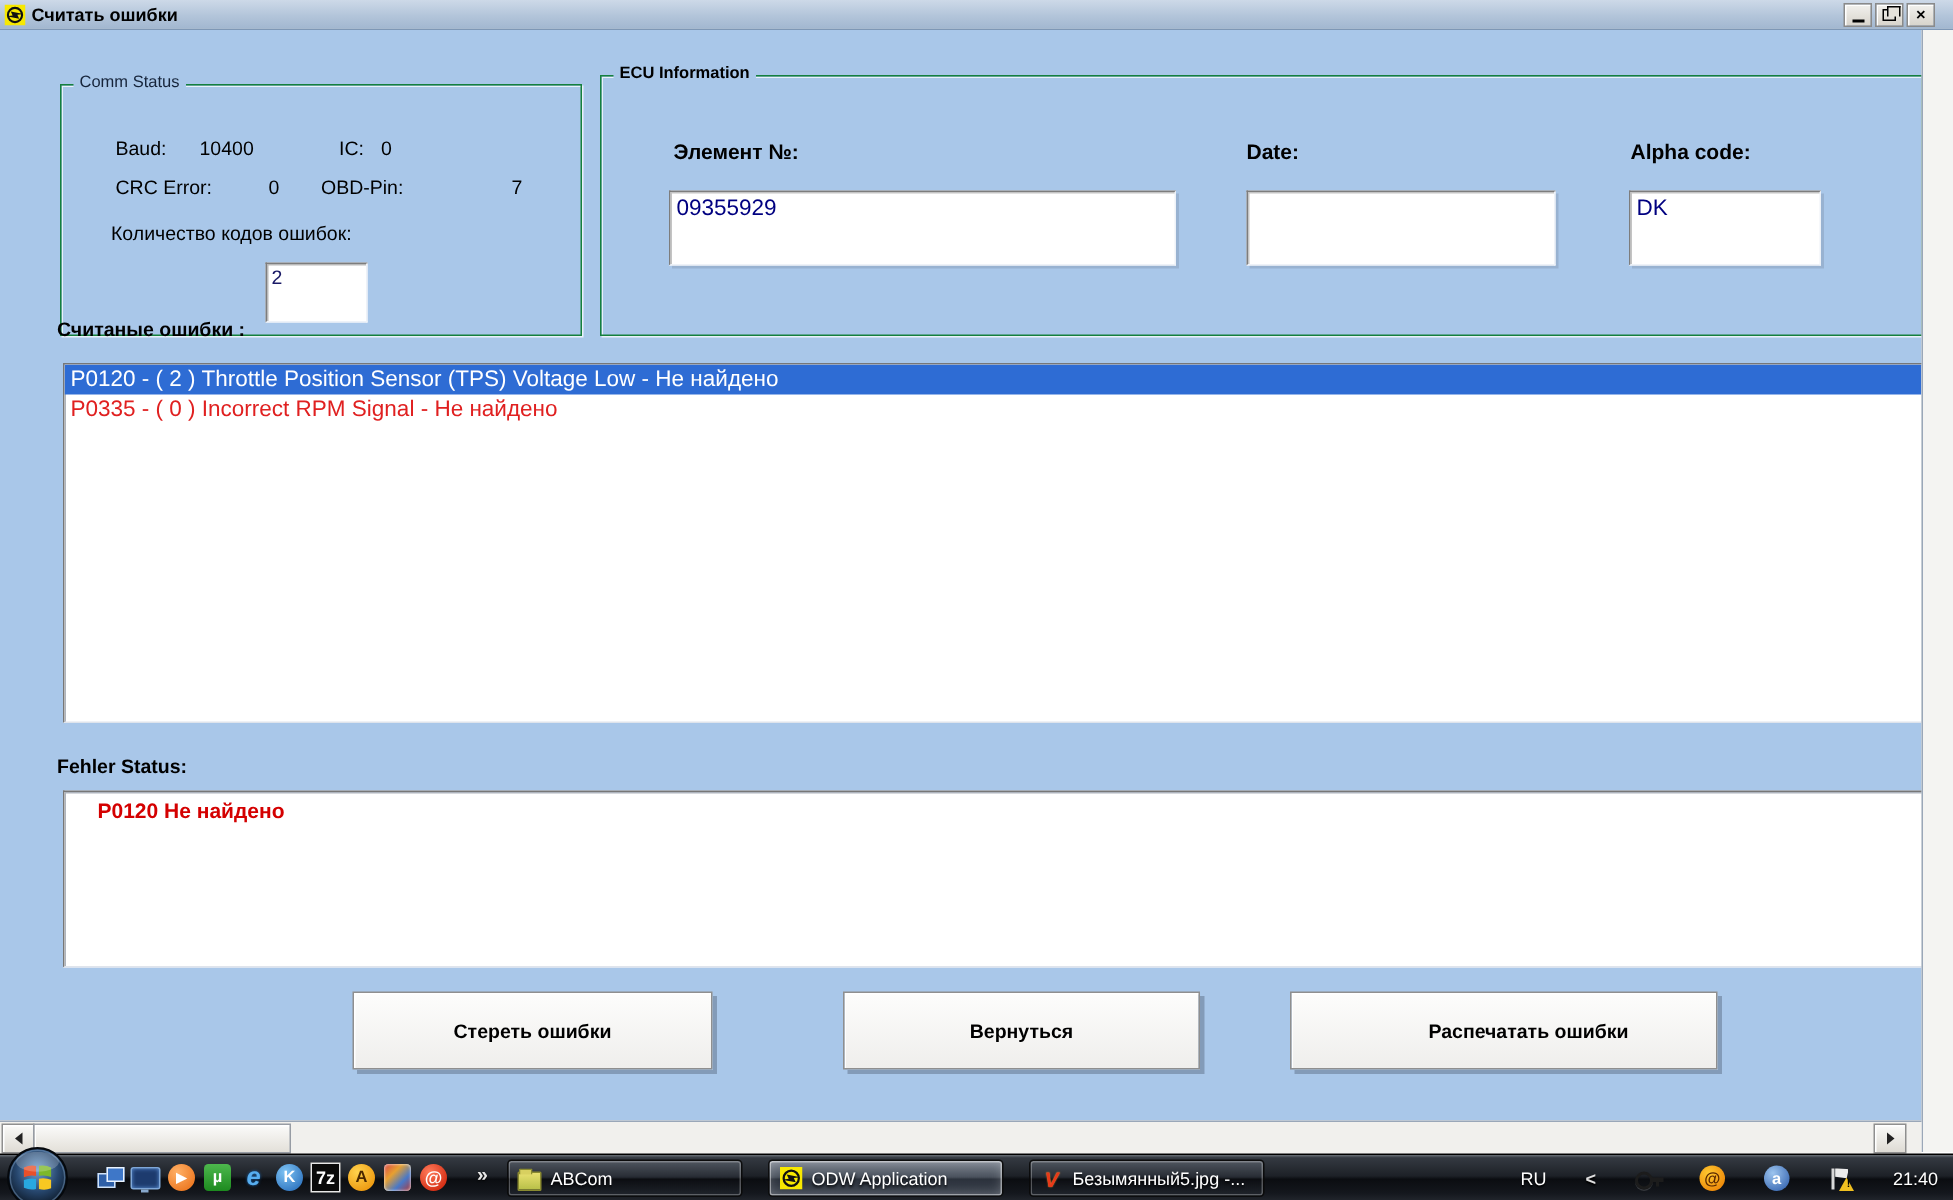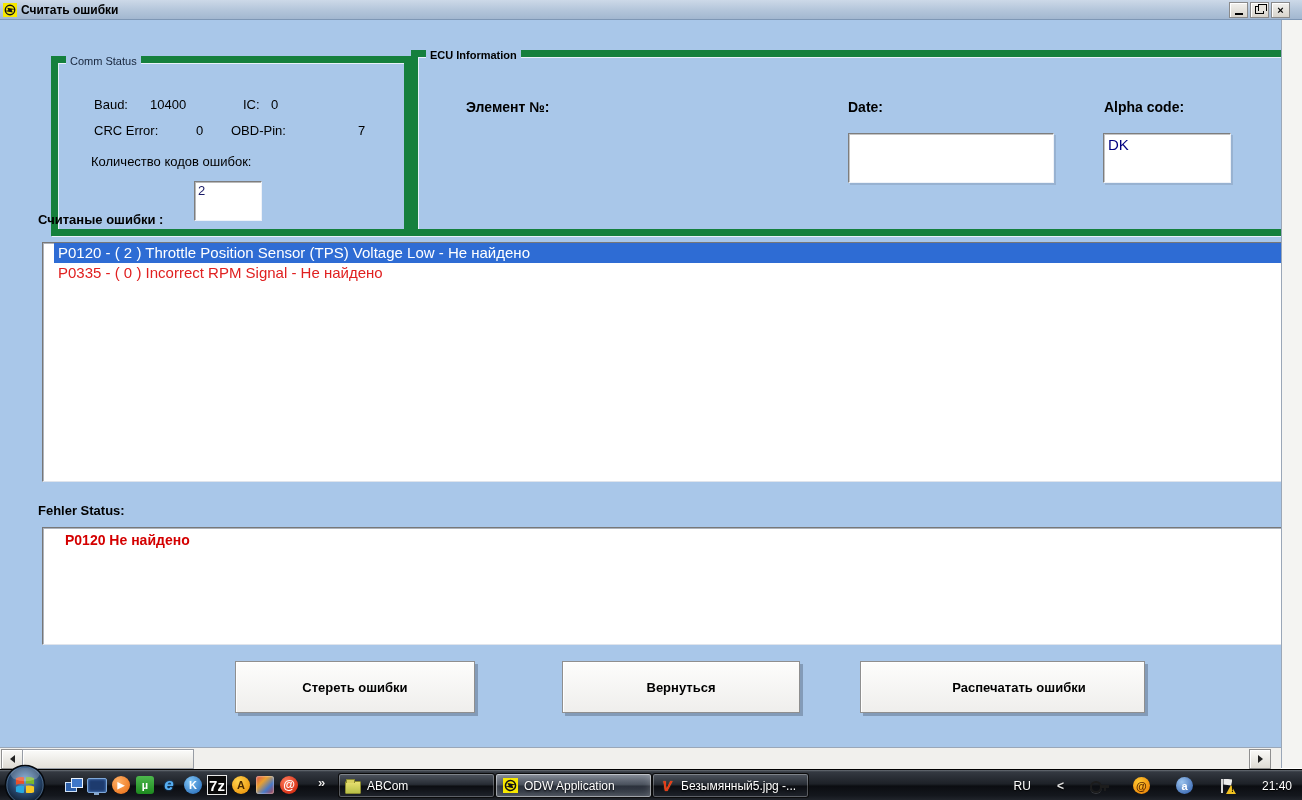--- a/index.html
+++ b/index.html
@@ -21,22 +21,22 @@
     display:flex;align-items:center;justify-content:center;position:relative;}
   .glyph-min{width:8px;height:2px;background:#000;margin-top:8px;}
   .glyph-restore{width:7px;height:6px;border:1px solid #000;position:relative;background:transparent;}
   .glyph-restore:before{content:"";position:absolute;left:2px;top:-3px;width:7px;height:6px;
     border:1px solid #000;border-bottom:none;background:#e6e3dc;}
   .glyph-close{font-size:11px;font-weight:bold;color:#000;line-height:1;}
 
   .client{position:absolute;left:0;top:20px;width:1281px;height:727px;background:#a9c7e9;}
 
   
-  .groupbox{position:absolute;border:7px solid #15803d;
-    box-shadow:inset 1px 1px 0 rgba(255,255,255,.75),1px 1px 0 rgba(255,255,255,.75);margin-left:11px;}
+  .groupbox{position:absolute;border:1px solid #15803d;
+    box-shadow:inset 1px 1px 0 rgba(255,255,255,.75),1px 1px 0 rgba(255,255,255,.75);}
   .groupbox .legend{position:absolute;top:-8px;left:8px;background:#a9c7e9;
     padding:0 4px;font-size:11px;color:#16243a;}
   .legend.bold{font-weight:bold;color:#000;}
 
   #comm-group{left:40px;top:36px;width:346px;height:166px;}
   .comm-text{position:absolute;font-size:13px;color:#000;white-space:nowrap;}
   #comm-count-input{position:absolute;left:136px;top:118px;width:60px;height:36px;background:#fff;
     border:1px solid #7d7d7d;border-right-color:#eef2f8;border-bottom-color:#eef2f8;
     box-shadow:inset 1px 1px 0 #b9b9b9;font-size:13px;color:#1a1a66;padding:1px 3px;}
 
@@ -45,21 +45,21 @@
   .ecu-field{position:absolute;height:44px;background:#fff;
     border:1px solid #7d7d7d;border-right-color:#eef2f8;border-bottom-color:#eef2f8;
     box-shadow:inset 1px 1px 0 #c4c4c4,2px 2px 0 rgba(120,140,165,.35);
     font-size:15px;color:#000080;padding:2px 4px;}
 
   .section-label{position:absolute;font-size:13px;font-weight:bold;color:#000;}
 
   #error-listbox{position:absolute;left:42px;top:242px;width:1238px;height:238px;background:#fff;
     border:1px solid #777;border-right-color:#dfe4ec;border-bottom-color:#dfe4ec;
     box-shadow:inset 1px 1px 0 #aeb4bd;overflow:hidden;}
-  .list-item{height:20px;line-height:20px;font-size:15px;padding:0 4px;white-space:nowrap;margin-left:11px;}
+  .list-item{height:20px;line-height:20px;font-size:15px;padding:0 4px;white-space:nowrap;}
   .list-item.selected{background:#2e6cd4;color:#fff;}
   .list-item.error-red{color:#e02020;}
 
   #fehler-box{position:absolute;left:42px;top:527px;width:1238px;height:108px;background:#fff;
     border:1px solid #777;border-right-color:#dfe4ec;border-bottom-color:#dfe4ec;
     box-shadow:inset 1px 1px 0 #aeb4bd;padding:4px 22px;}
   .fehler-line{font-size:14px;font-weight:bold;color:#d40000;line-height:17px;white-space:nowrap;}
 
   .action-btn{position:absolute;top:661px;height:52px;
     background:linear-gradient(180deg,#fdfdfc 0%,#efeeec 100%);
@@ -100,29 +100,29 @@
   .icon-cascade .w1{position:absolute;left:0;top:4px;width:10px;height:8px;background:#2d5fa8;border:1px solid #cfe2f8;}
   .icon-cascade .w2{position:absolute;left:6px;top:0;width:10px;height:8px;background:#3e77c8;border:1px solid #eaf3fe;}
   .icon-desktop{width:18px;height:13px;background:#1d3b6e;border:1px solid #7fa7d8;border-radius:2px;
     box-shadow:inset 0 0 3px #5d92d8;position:relative;}
   .icon-desktop:after{content:"";position:absolute;left:6px;bottom:-3px;width:5px;height:2px;background:#88a8cc;}
   .icon-play{background:radial-gradient(circle at 35% 30%,#ffb066,#e86a10);color:#fff;}
   .icon-utorrent{background:linear-gradient(180deg,#4db84d,#1d8a1f);color:#fff;}
   .icon-ie{font-size:17px;font-weight:bold;font-style:italic;color:#57aef0;
     text-shadow:0 0 2px #1c6ab8;background:transparent;}
   .icon-kmp{background:radial-gradient(circle at 35% 30%,#7fc4f4,#1d63b4);color:#fff;border-radius:50%;}
-  .icon-7z{background:#0a0a0a;color:#fff;border:1px solid #e8e8e8;border-radius:0;font-size:15px;}
+  .icon-7z{background:#0a0a0a;color:#fff;border:1px solid #e8e8e8;border-radius:0;font-size:12px;}
   .icon-aimp{background:radial-gradient(circle at 35% 30%,#ffd24d,#e88a00);color:#4a2800;}
   .icon-gfx{background:linear-gradient(135deg,#d84848 0%,#e8a030 34%,#4878c8 67%,#b03838 100%);
     border-radius:3px;box-shadow:inset 0 0 2px #fff;}
   .icon-mailru{background:radial-gradient(circle at 35% 30%,#ff7a5a,#c81800);color:#fff;border-radius:50%;font-size:12px;}
   #ql-chevron{position:absolute;left:318px;top:5px;color:#e8e8e8;font-size:13px;font-weight:bold;cursor:pointer;
     text-shadow:0 1px 1px #000;}
 
-  #task-buttons{position:absolute;left:338px;top:3px;display:flex;gap:0;}
+  #task-buttons{position:absolute;left:338px;top:3px;display:flex;gap:17px;}
   .task-btn{width:157px;height:25px;border-radius:3px;border:1px solid rgba(10,10,10,.95);
     box-shadow:inset 0 0 0 1px rgba(255,255,255,.28);
     background:linear-gradient(180deg,rgba(120,128,140,.45) 0%,rgba(48,53,62,.55) 48%,rgba(12,14,18,.7) 52%,rgba(40,45,54,.6) 100%);
     display:flex;align-items:center;gap:6px;padding:0 6px;box-sizing:border-box;cursor:pointer;}
   .task-btn.active{background:linear-gradient(180deg,rgba(190,200,215,.55) 0%,rgba(105,115,130,.6) 48%,rgba(55,62,75,.75) 52%,rgba(90,100,115,.6) 100%);
     box-shadow:inset 0 0 0 1px rgba(255,255,255,.45),inset 0 0 8px rgba(255,255,255,.25);}
   .task-btn .task-label{font-size:12px;color:#fff;text-shadow:0 1px 2px #000;
     white-space:nowrap;overflow:hidden;}
   .task-icon{width:16px;height:16px;flex:0 0 auto;display:flex;align-items:center;justify-content:center;}
   .icon-folder{position:relative;width:15px;height:11px;background:linear-gradient(180deg,#e8e070,#b8c048);
@@ -192,20 +192,21 @@
         <span class="comm-text" style="left:138px;top:60px;">0</span>
         <span class="comm-text" style="left:173px;top:60px;">OBD-Pin:</span>
         <span class="comm-text" style="left:300px;top:60px;">7</span>
         <span class="comm-text" style="left:33px;top:91px;">Количество кодов ошибок:</span>
         <div id="comm-count-input">2</div>
       </div>
 
       <div class="groupbox" id="ecu-group">
         <span class="legend bold">ECU Information</span>
         <span class="ecu-label" style="left:48px;top:42px;">Элемент №:</span>
+        <div class="ecu-field" style="left:45px;top:76px;width:328px;">09355929</div>
         <span class="ecu-label" style="left:430px;top:42px;">Date:</span>
         <div class="ecu-field" style="left:430px;top:76px;width:196px;"></div>
         <span class="ecu-label" style="left:686px;top:42px;">Alpha code:</span>
         <div class="ecu-field" style="left:685px;top:76px;width:118px;">DK</div>
       </div>
 
       <span class="section-label" style="left:38px;top:192px;">Считаные ошибки :</span>
       <div id="error-listbox" style="top:222px;">
         <div class="list-item selected">P0120 - ( 2 )  Throttle Position Sensor (TPS) Voltage Low - Не найдено</div>
         <div class="list-item error-red">P0335 - ( 0 )  Incorrect RPM Signal - Не найдено</div>

